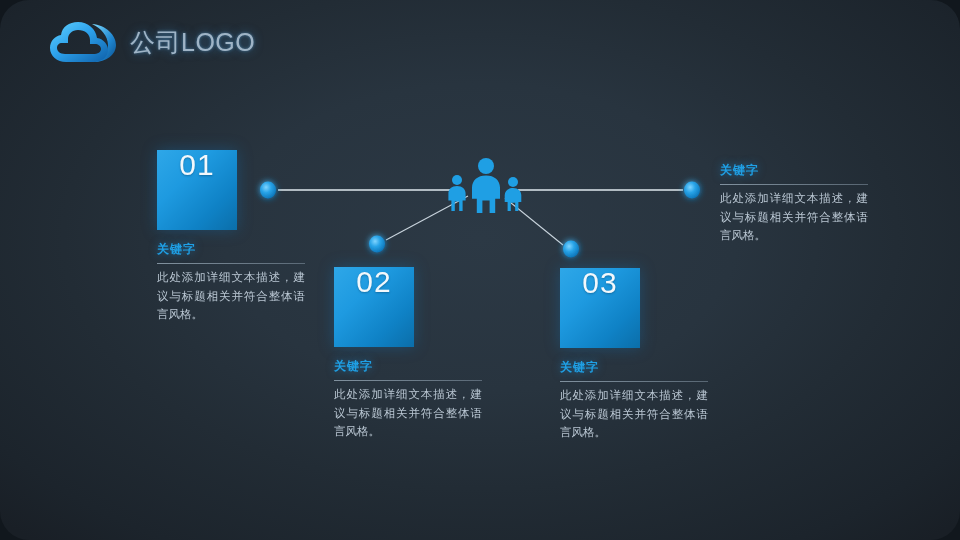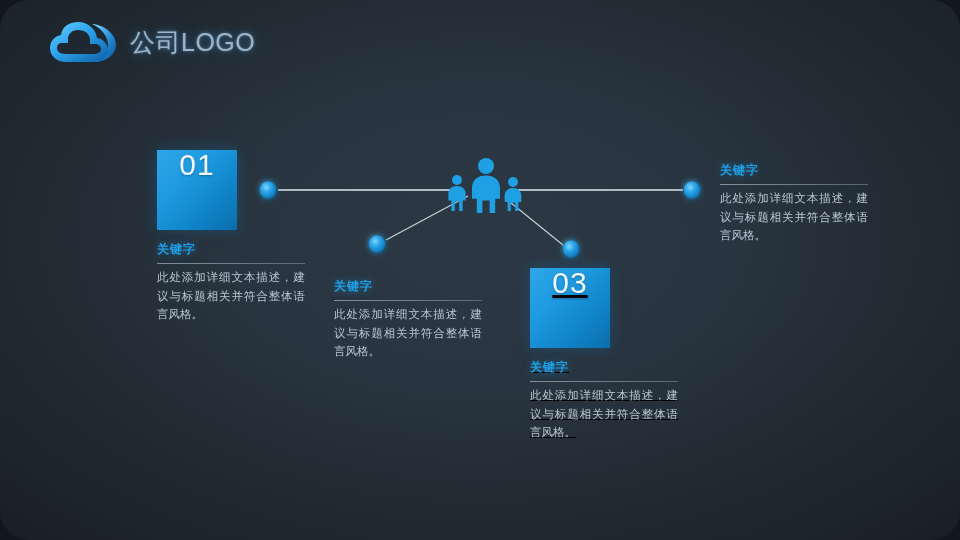--- a/index.html
+++ b/index.html
@@ -202,26 +202,29 @@
   <div class="card" style="left:157px; top:150px;">
     <div class="numbox">
       <span>01</span>
     </div>
     <div class="kw">关键字</div>
     <div class="divider"></div>
     <div class="desc">此处添加详细文本描述，建议与标题相关并符合整体语言风格。</div>
   </div>
 
   <div class="card" style="left:334px; top:267px;">
-    <div class="kw">关键字</div>
-    <div class="divider"></div>
-    <div class="desc">此处添加详细文本描述，建议与标题相关并符合整体语言风格。</div>
-  </div>
-
-  <div class="card" style="left:530px; top:268px;text-decoration:underline;">
+    <div class="numbox">
+      <span>02</span>
+    </div>
+    <div class="kw">关键字</div>
+    <div class="divider"></div>
+    <div class="desc">此处添加详细文本描述，建议与标题相关并符合整体语言风格。</div>
+  </div>
+
+  <div class="card" style="left:560px; top:268px;">
     <div class="numbox">
       <span>03</span>
     </div>
     <div class="kw">关键字</div>
     <div class="divider"></div>
     <div class="desc">此处添加详细文本描述，建议与标题相关并符合整体语言风格。</div>
   </div>
 
   <div class="card wide" style="left:720px; top:151px;">
     <div class="kw">关键字</div>

